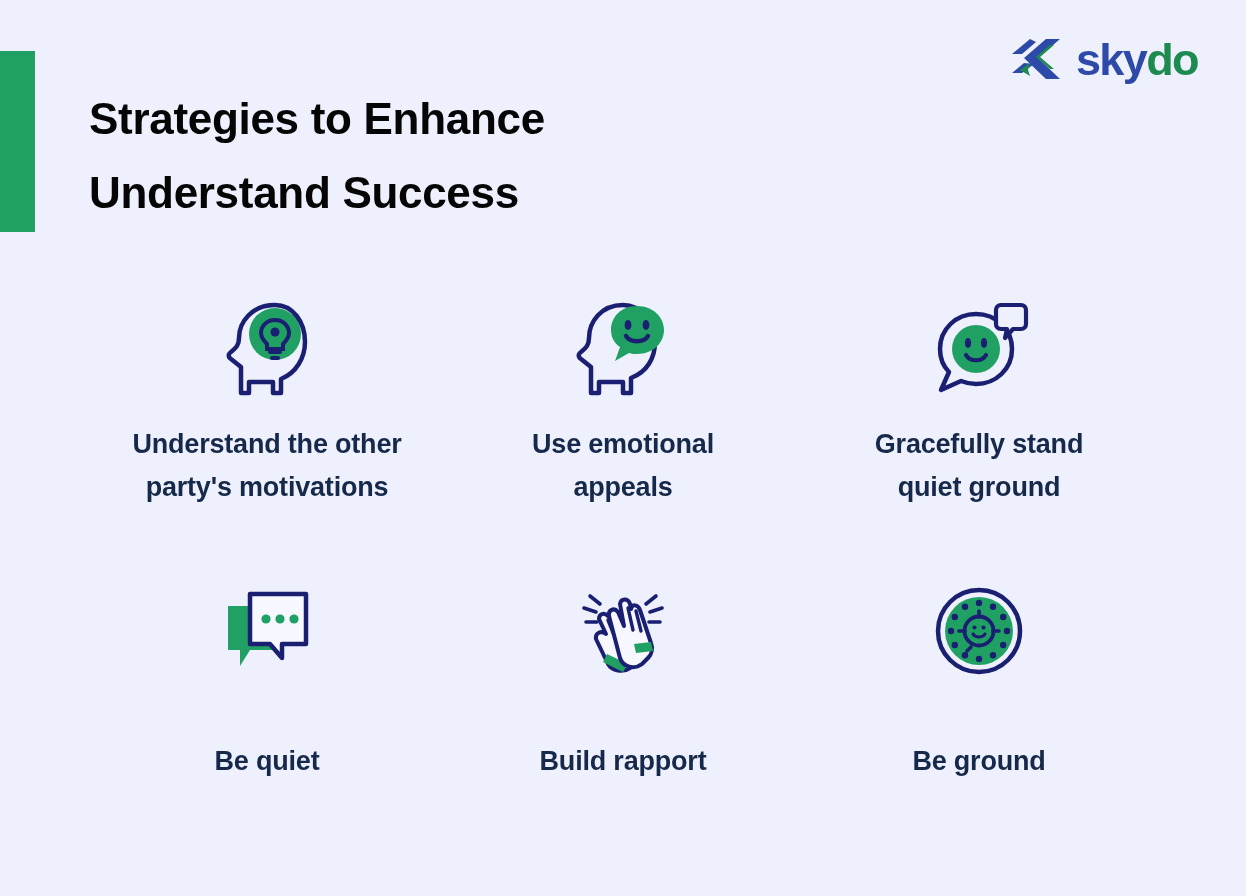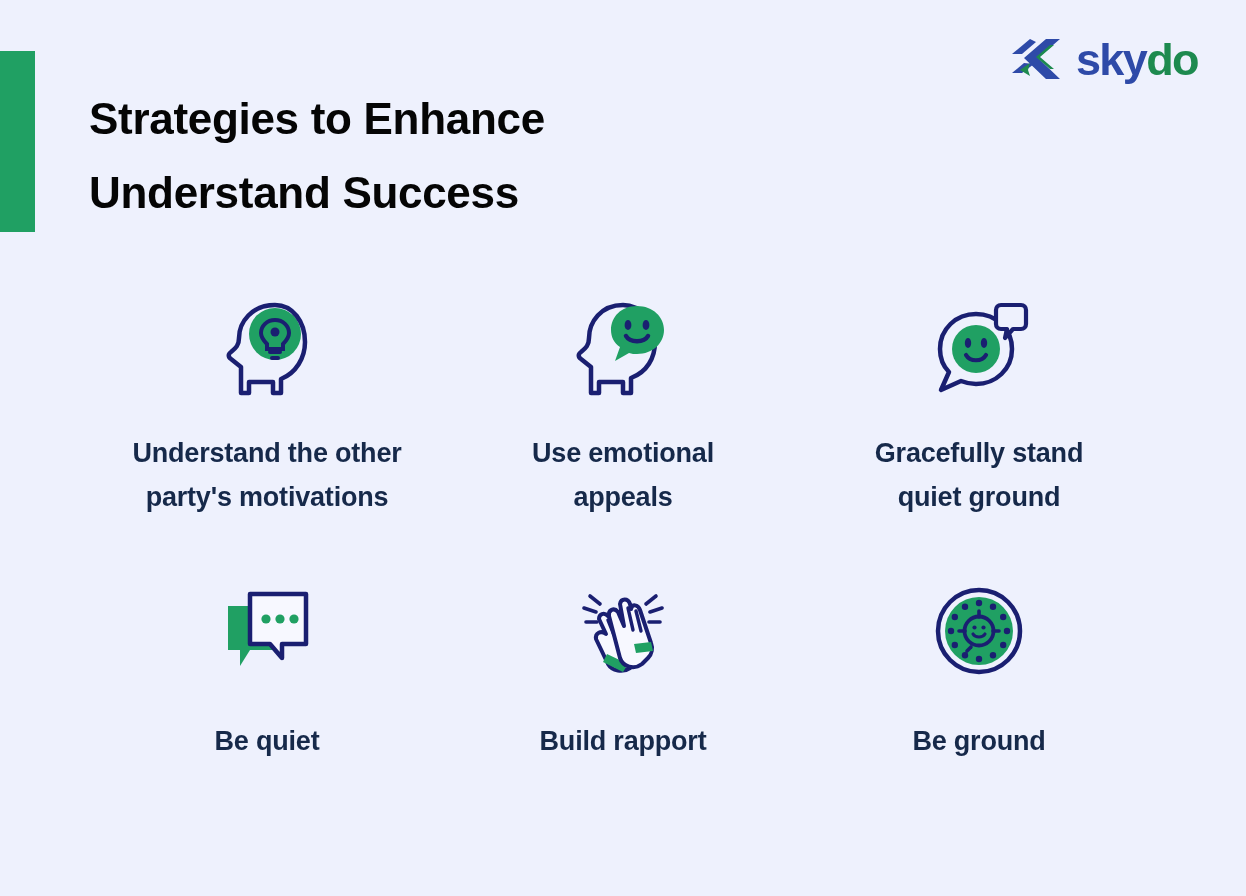--- a/index.html
+++ b/index.html
@@ -79,30 +79,30 @@
   }
   .icon-wrap {
     height: 110px;
     display: flex;
     align-items: center;
     justify-content: center;
   }
   .icon-wrap svg { display: block; overflow: visible; }
 
   .cell-label {
-    margin-top: 36px;
+    margin-top: 26px;
     font-size: 27px;
     font-weight: bold;
     line-height: 1.62;
     text-align: center;
     color: #16294a;
     letter-spacing: -0.2px;
     max-width: 330px;
   }
-  .row2 .cell-label { margin-top: 34px; }
+  .row2 .cell-label { margin-top: 54px; }
 </style>
 </head>
 <body>
 
 <div class="accent-bar"></div>
 
 <h1 class="page-title">
   <span class="line">Strategies to Enhance</span>
   <span class="line">Understand Success</span>
 </h1>

